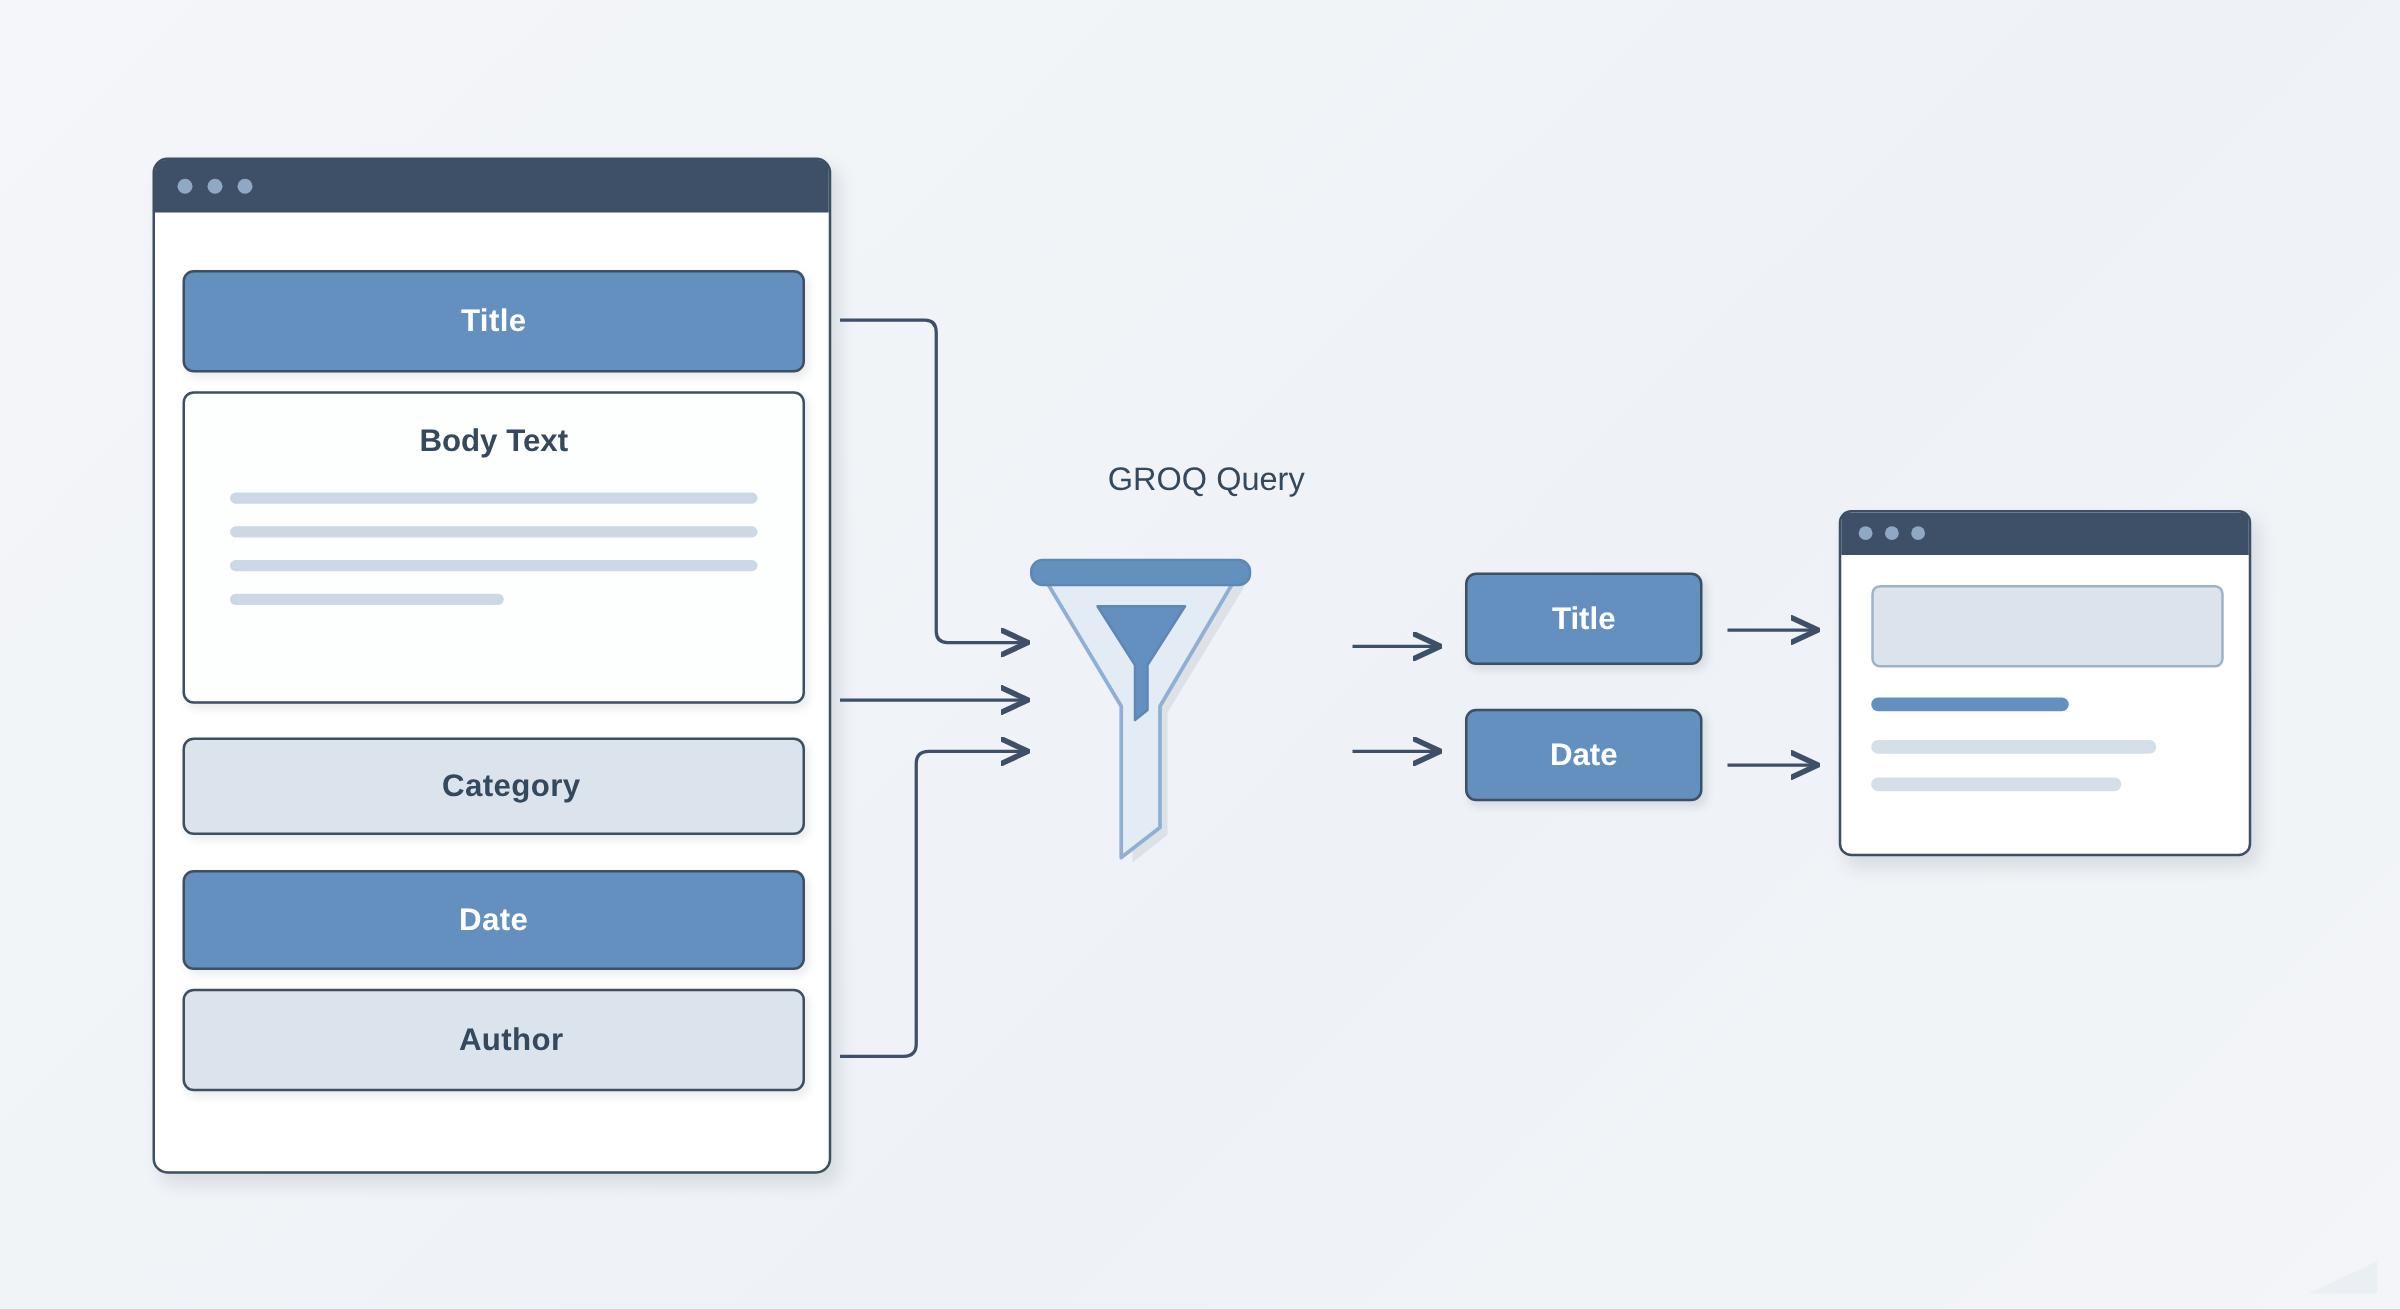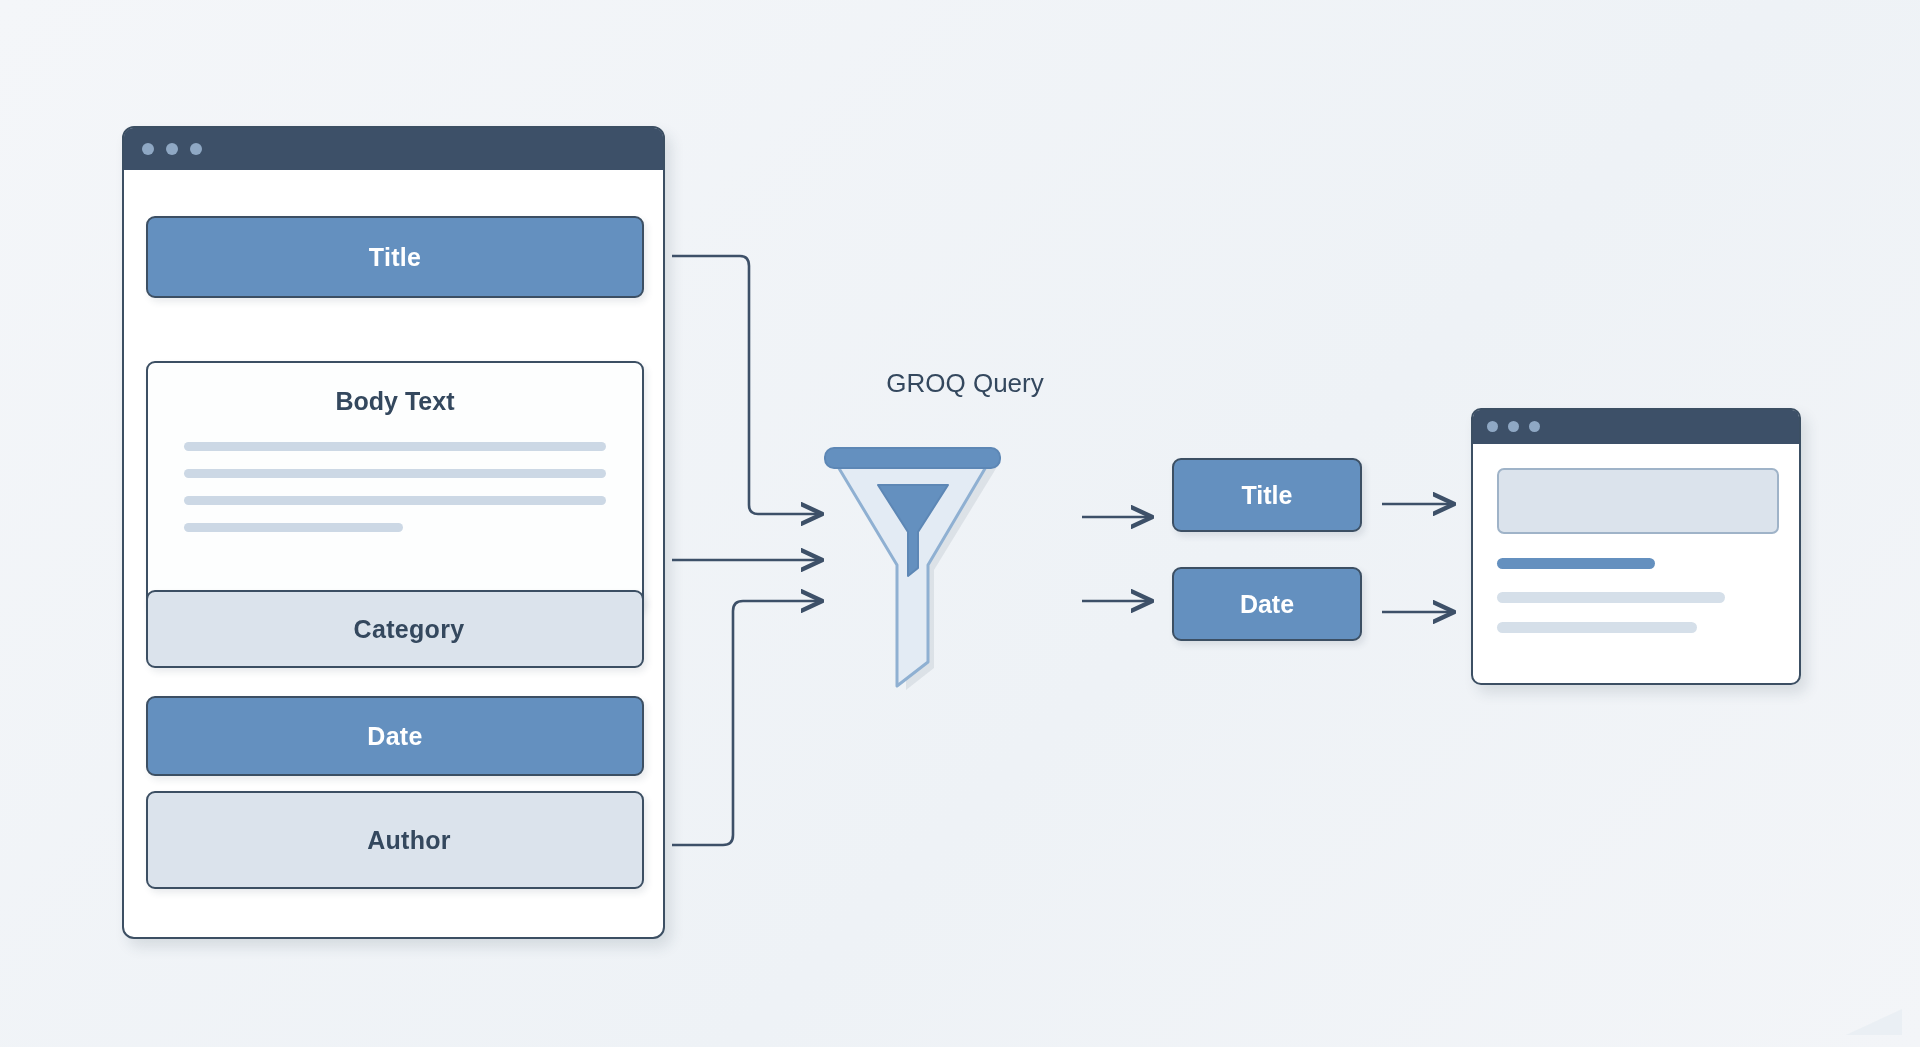--- a/index.html
+++ b/index.html
@@ -74,28 +74,27 @@
   .field.solid span { color: #ffffff; }
   .field.light {
     background: #dbe3ec;
     border: 2.5px solid #3c4f63;
     padding-left: 28px;
   }
   .field.light span { color: #34485e; }
   .field.white {
     background: #fdfefe;
     border: 2.5px solid #3c4f63;
-    margin-top: 48px;
   }
 
   #f-title  { top: 88px;  height: 82px; }
   #f-body   { top: 185px; height: 250px; display: block; }
   #f-cat    { top: 462px; height: 78px; }
   #f-date   { top: 568px; height: 80px; }
-  #f-author { top: 663px; height: 98px; }
+  #f-author { top: 663px; height: 82px; }
 
   .body-title {
     text-align: center;
     margin-top: 24px;
     font-size: 25px;
     font-weight: bold;
     color: #34485e;
   }
   .body-lines {
     margin-top: 26px;

